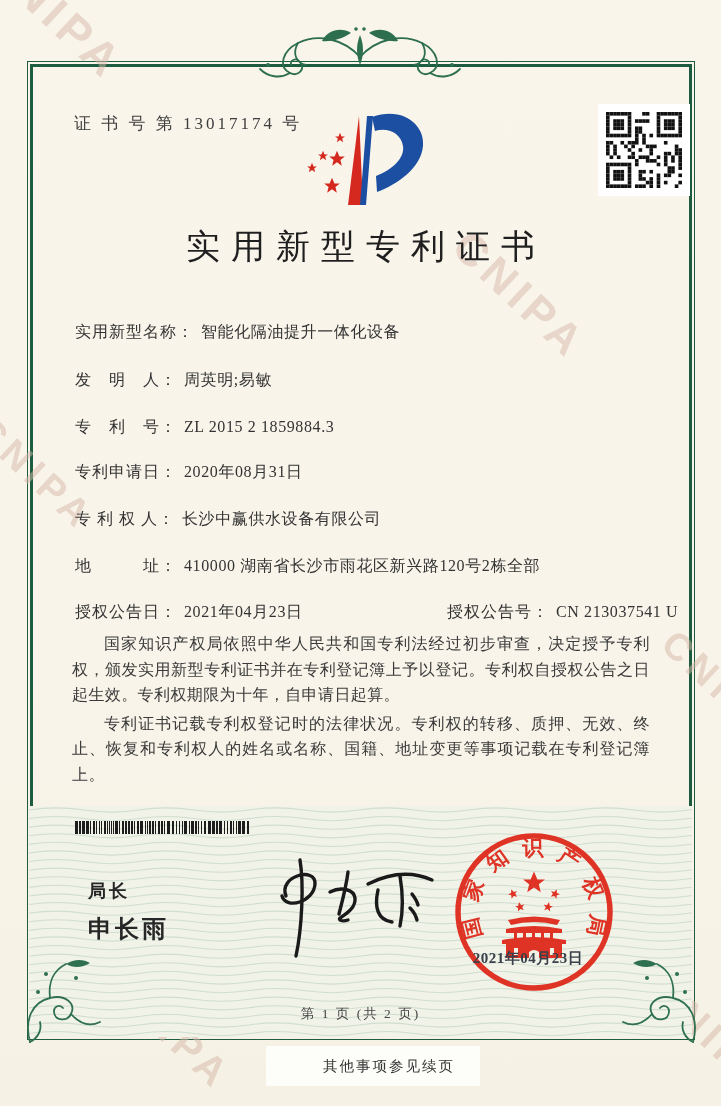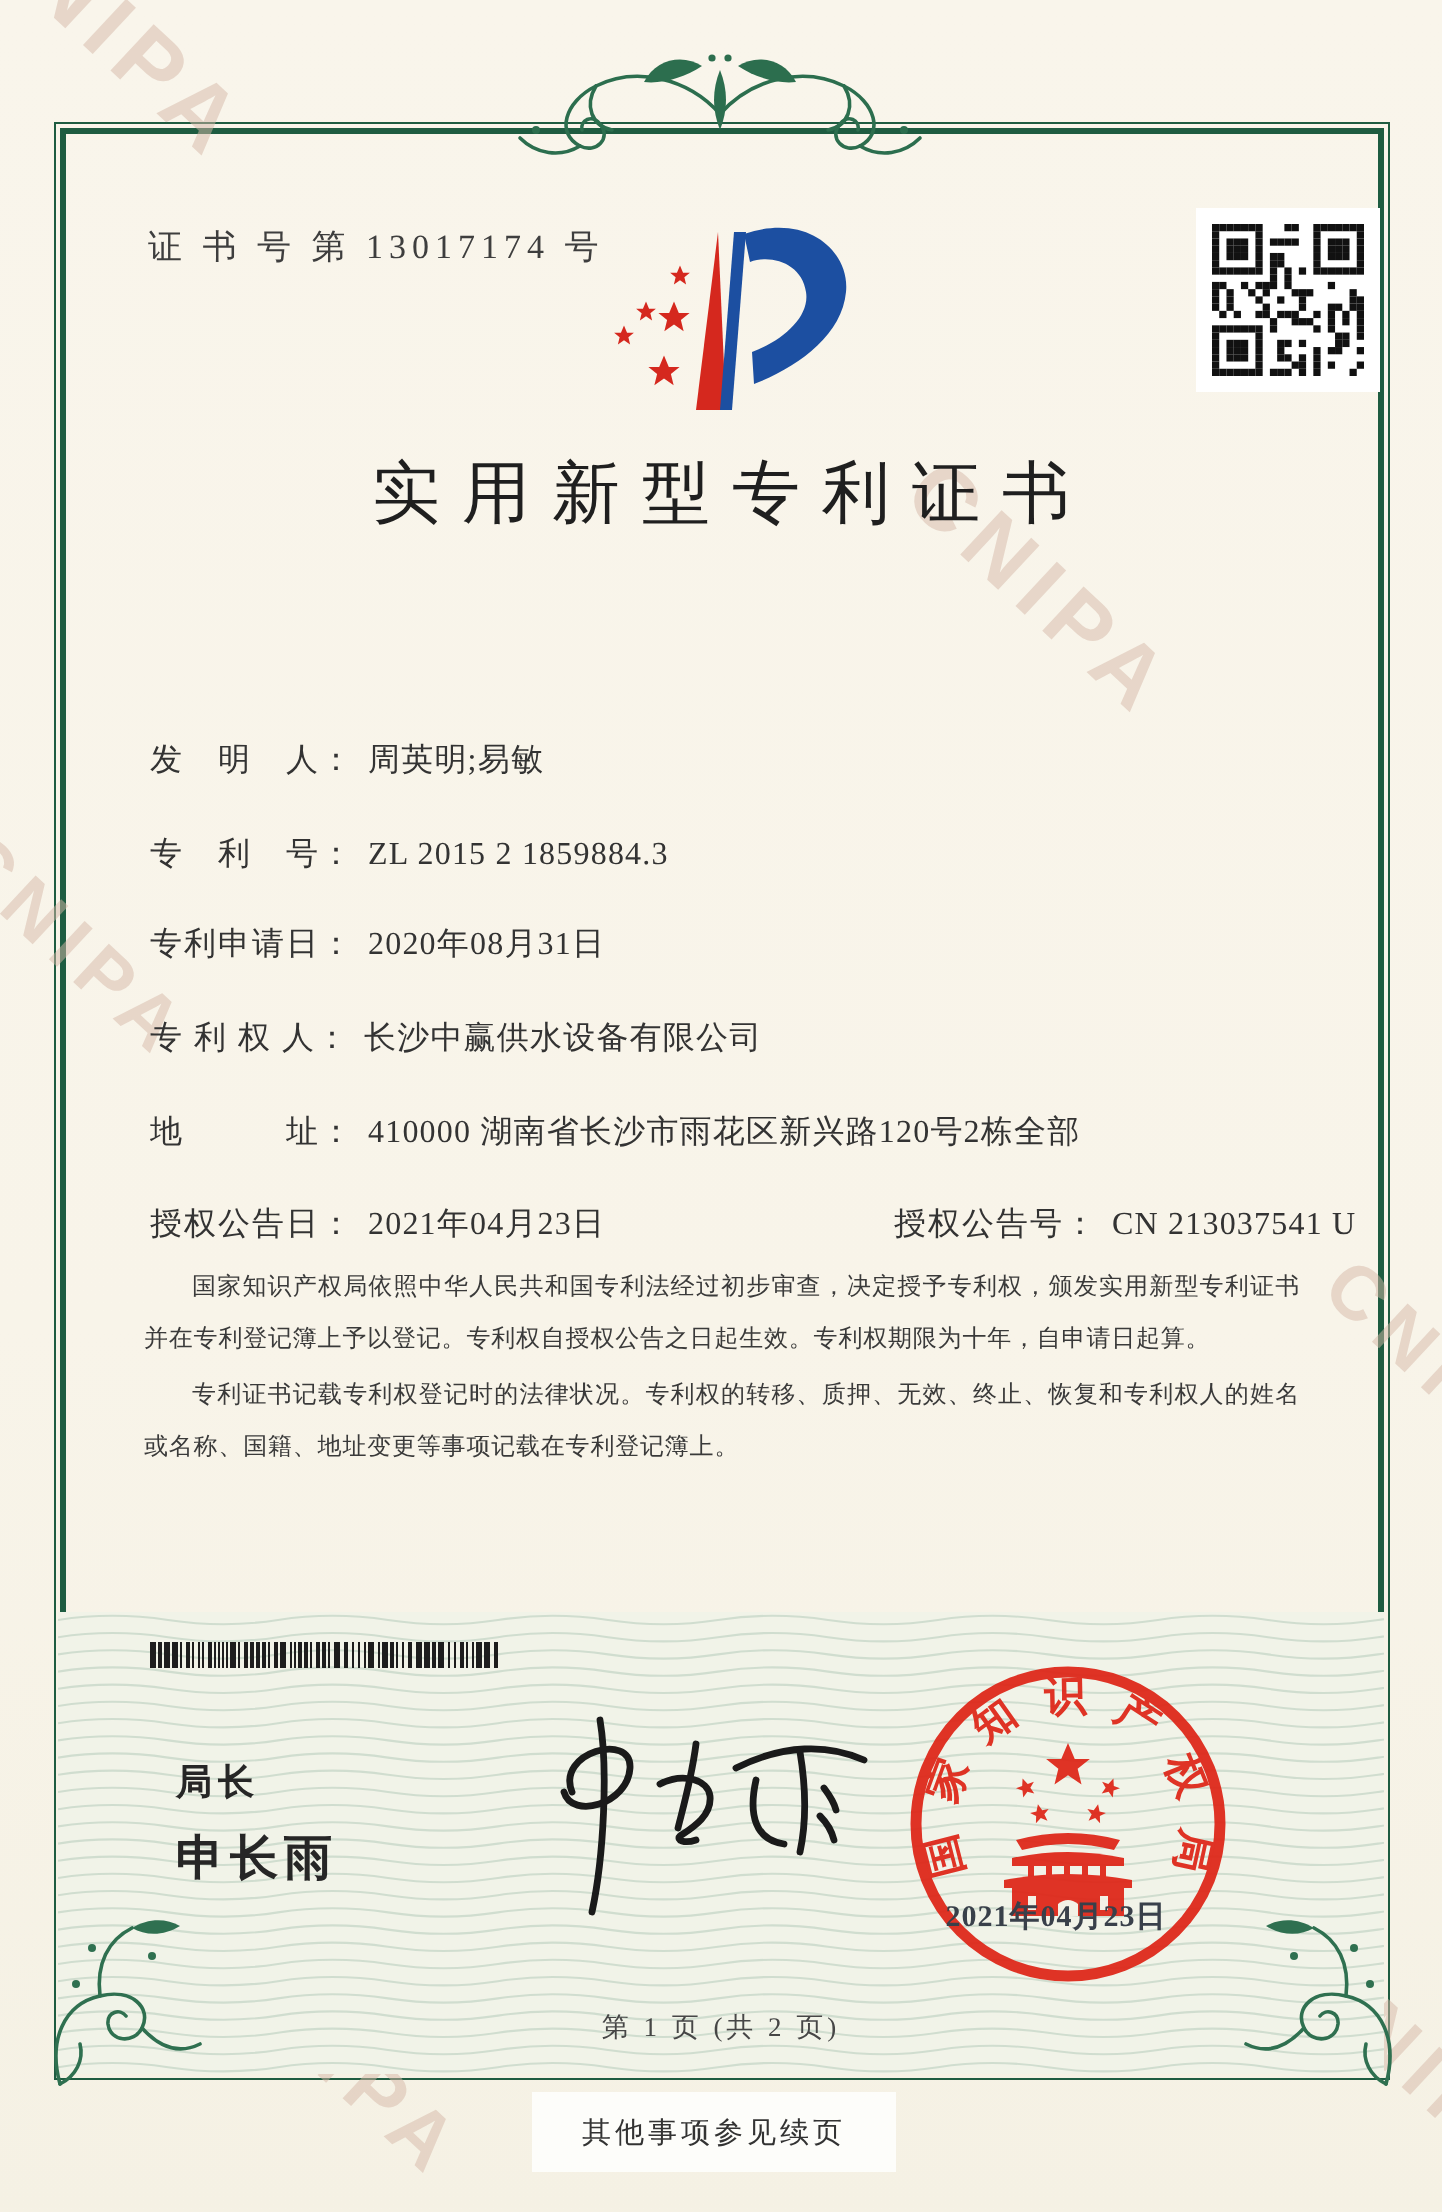--- a/index.html
+++ b/index.html
@@ -16,42 +16,42 @@
       pointer-events:none;z-index:1;white-space:nowrap;}
   
   .cert-no{position:absolute;left:74px;top:112px;font-size:17px;letter-spacing:3px;color:#3e3e3e;z-index:3;}
   .title{position:absolute;left:0;top:224px;width:100%;text-align:center;font-size:34px;
          font-weight:400;letter-spacing:11px;text-indent:11px;color:#1f1f1f;z-index:3;}
   .frow{position:absolute;left:75px;font-size:16px;color:#333;z-index:3;white-space:nowrap;}
   .frow .lbl{letter-spacing:1px;}
   .frow .val{margin-left:7px;letter-spacing:0.6px;}
   .grant2{position:absolute;left:372px;top:0;}
   .body-text{position:absolute;left:72px;top:631px;width:578px;z-index:3;}
-  .body-text p{margin:0 0 3px 0;text-indent:2em;font-size:12px;line-height:25.5px;
+  .body-text p{margin:0 0 3px 0;text-indent:2em;font-size:16px;line-height:25.5px;
                color:#3a3a3a;letter-spacing:0.4px;text-align:justify;}
   .waves{position:absolute;left:29px;top:806px;z-index:1;}
   .barcode{position:absolute;left:75px;top:821px;width:180px;height:13px;font-size:0;z-index:3;}
   .barcode span{display:inline-block;height:13px;background:#1d1d1d;vertical-align:top;}
   .signer-title{position:absolute;left:88px;top:879px;font-family:"Liberation Sans",sans-serif;
                 font-size:18px;font-weight:600;letter-spacing:3px;color:#262626;z-index:3;}
   .signer-name{position:absolute;left:88px;top:913px;font-family:"Liberation Sans",sans-serif;
                font-size:24px;font-weight:600;letter-spacing:3px;color:#262626;z-index:3;}
   .signature{position:absolute;left:252px;top:850px;z-index:3;}
   .seal{position:absolute;left:450px;top:828px;z-index:4;opacity:0.93;}
   .seal-date{position:absolute;left:452px;top:949px;width:152px;text-align:center;font-size:15px;
              font-weight:600;color:#39404a;letter-spacing:0.5px;z-index:5;}
   .qr-box{position:absolute;left:598px;top:104px;width:92px;height:92px;background:#fff;z-index:3;}
   .logo{position:absolute;left:292px;top:102px;z-index:3;}
   .top-orn{position:absolute;left:248px;top:19px;z-index:4;}
   .corner-bl{position:absolute;left:22px;top:958px;z-index:4;}
   .corner-br{position:absolute;left:621px;top:958px;z-index:4;}
   .page-num{position:absolute;left:0;top:1005px;width:100%;text-align:center;font-size:13.5px;
             letter-spacing:2px;color:#464646;z-index:3;}
   .note-box{position:absolute;left:266px;top:1046px;width:182px;height:40px;background:#fdfdfa;
-            z-index:3;display:flex;align-items:center;justify-content:center;}
+            z-index:3;display:flex;align-items:center;justify-content:center;padding-left:32px;}
   .note-box span{font-size:14.5px;letter-spacing:2px;color:#333;}
 </style>
 </head>
 <body>
 
 <div class="page">
 
   <span class="wm" style="left:-30px;top:-14px;font-size:46px;">CNIPA</span>
   <span class="wm" style="left:438px;top:270px;font-size:44px;">CNIPA</span>
   <span class="wm" style="left:648px;top:666px;font-size:38px;">CNIPA</span>
@@ -338,20 +338,23 @@
         <rect x="9" y="20" width="1" height="1" fill="#111"></rect>
         <rect x="10" y="20" width="1" height="1" fill="#111"></rect>
         <rect x="12" y="20" width="1" height="1" fill="#111"></rect>
         <rect x="14" y="20" width="1" height="1" fill="#111"></rect>
         <rect x="19" y="20" width="1" height="1" fill="#111"></rect>
       </svg>
   </div>
 
   <div class="title">实用新型专利证书</div>
 
+  <div class="frow" style="top:322px">
+    <span class="lbl">实用新型名称：</span><span class="val">智能化隔油提升一体化设备</span>
+  </div>
   <div class="frow" style="top:370px">
     <span class="lbl">发　明　人：</span><span class="val">周英明;易敏</span>
   </div>
   <div class="frow" style="top:417px">
     <span class="lbl">专　利　号：</span><span class="val">ZL 2015 2 1859884.3</span>
   </div>
   <div class="frow" style="top:462px">
     <span class="lbl">专利申请日：</span><span class="val">2020年08月31日</span>
   </div>
   <div class="frow" style="top:509px">

